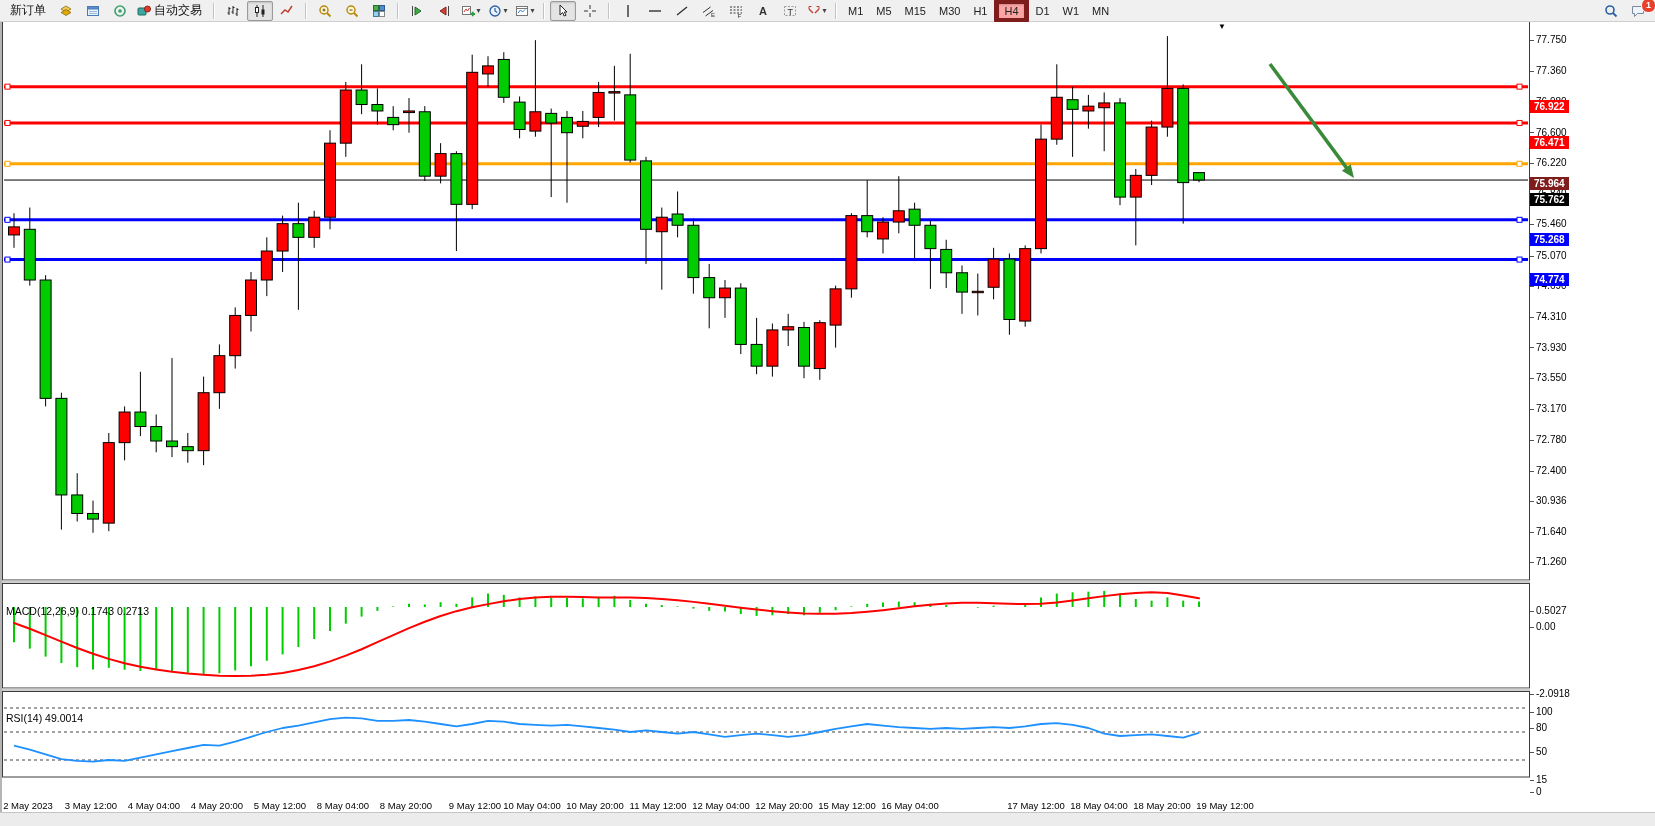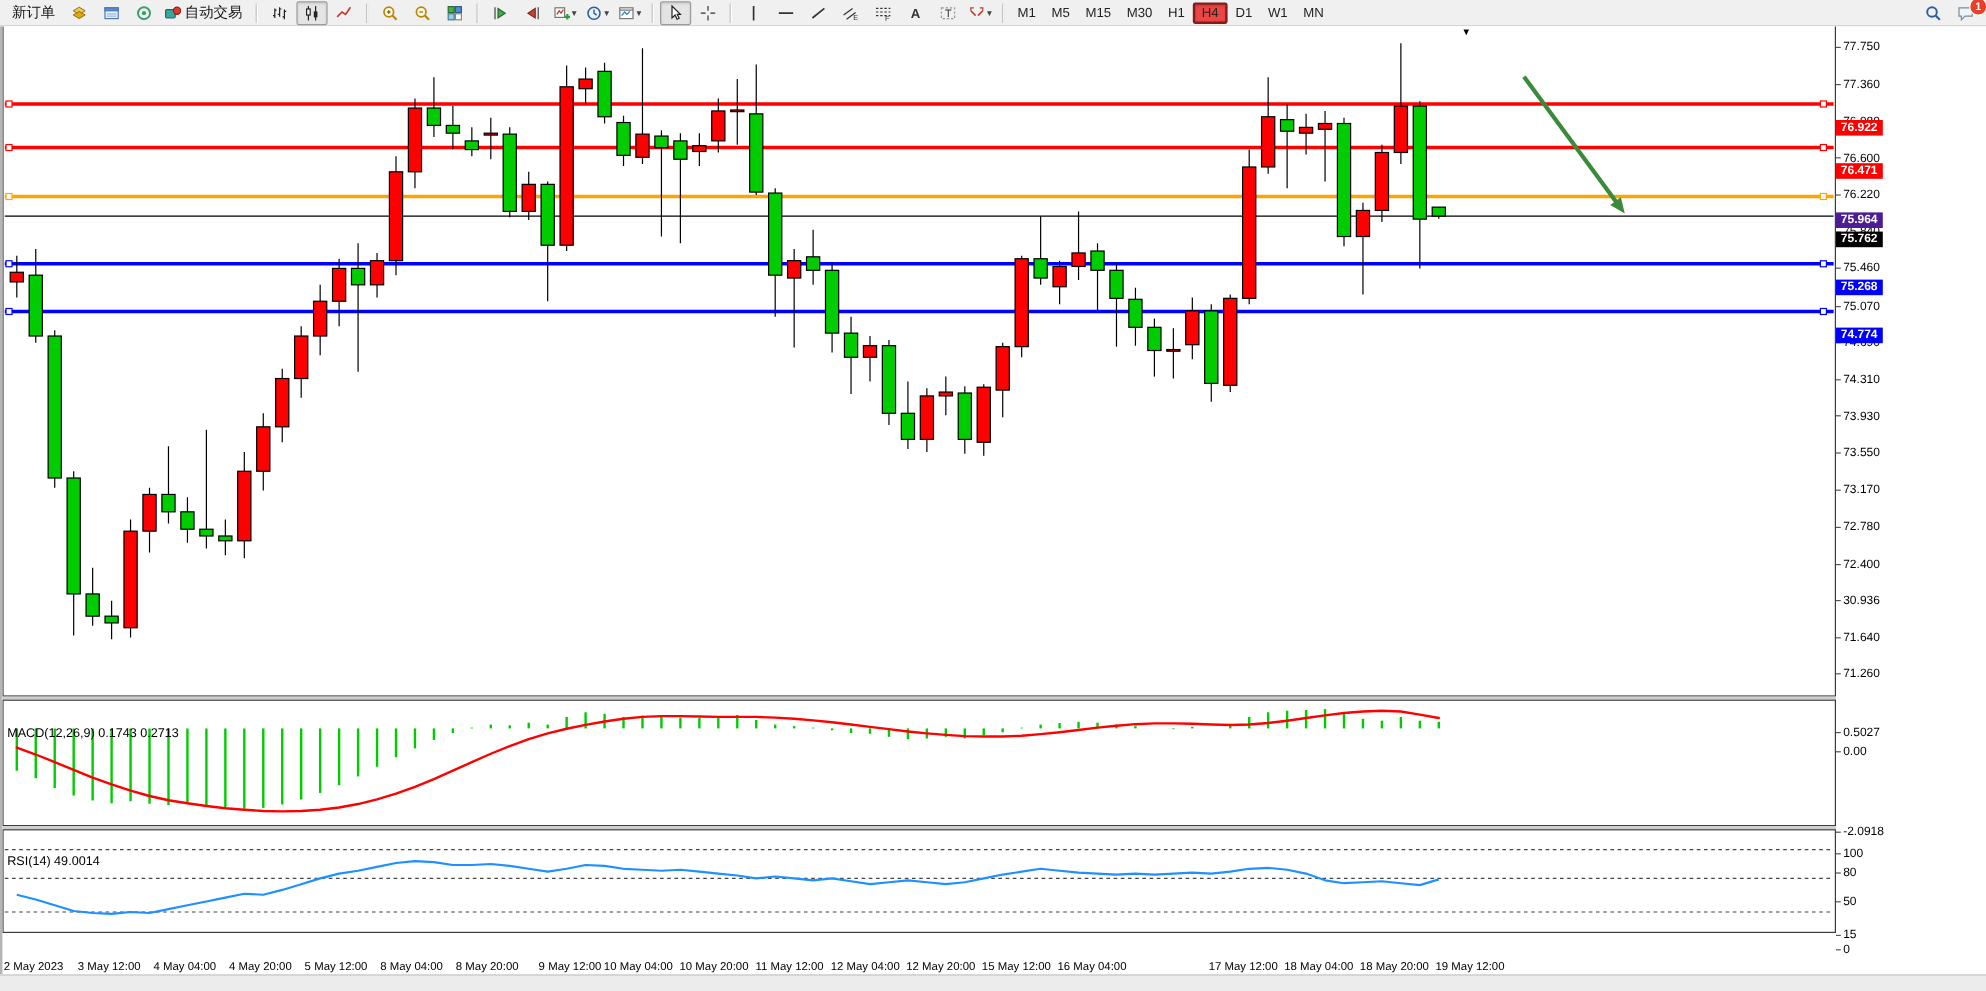--- a/index.html
+++ b/index.html
@@ -9,21 +9,21 @@
     border-bottom:1px solid #cfcfcf;display:flex;align-items:center;padding:0 4px;box-sizing:border-box;gap:1px;}
   .tbtn{height:18px;min-width:20px;display:flex;align-items:center;justify-content:center;
     padding:0 2px;border:1px solid transparent;border-radius:2px;cursor:default;}
   .tbtn.active{border:1px solid #9a9a9a;background:#e4e4e4;box-shadow:inset 0 1px 2px rgba(0,0,0,.15);}
   .tbtn svg{display:block;}
   .tbtn .lbl{font-size:12px;color:#111;white-space:nowrap;padding:0 3px;}
   .dd{font-size:8px;color:#444;margin-left:1px;}
   .sep{width:1px;height:16px;background:#c2c2c2;margin:0 4px;border-right:1px solid #fff;}
   .spacer{flex:1;}
   .tf{font-size:11px;color:#222;padding:1px 5px;border:1px solid transparent;border-radius:2px;}
-  .tf.active{border:2px solid #7f1d1d;background:#ef4444;box-shadow:inset 0 1px 2px rgba(0,0,0,.18);}
+  .tf.active{border:5px solid #7f1d1d;background:#fca5a5;box-shadow:inset 0 1px 2px rgba(0,0,0,.18);}
   .badge{position:absolute;top:-4px;right:-6px;background:#e8402a;color:#fff;font-size:9px;font-weight:bold;
     border-radius:7px;min-width:13px;height:13px;line-height:13px;text-align:center;border:1px solid #fff;}
   
   #chart-window{position:absolute;left:0;top:22px;width:1655px;height:790px;background:#fff;
     border-left:2px solid #b5b5b5;box-sizing:border-box;}
   #chart-title{position:absolute;left:0;top:0;width:100%;height:16px;font-size:11px;color:#000;
     display:flex;align-items:center;gap:6px;padding-left:8px;}
   #chart-title .tri{font-size:8px;color:#222;}
   #plot-svg{position:absolute;left:0;top:0;}
   #overlay{position:absolute;left:0;top:0;width:1655px;height:826px;pointer-events:none;}
@@ -668,21 +668,21 @@
       <div class="axlab" style="left: 1530px; top: 341.51px;">73.930</div>
       <div class="axlab" style="left: 1530px; top: 372.1px;">73.550</div>
       <div class="axlab" style="left: 1530px; top: 402.69px;">73.170</div>
       <div class="axlab" style="left: 1530px; top: 434.085px;">72.780</div>
       <div class="axlab" style="left: 1530px; top: 464.675px;">72.400</div>
       <div class="axlab" style="left: 1530px; top: 495.265px;">30.936</div>
       <div class="axlab" style="left: 1530px; top: 525.855px;">71.640</div>
       <div class="axlab" style="left: 1530px; top: 556.445px;">71.260</div>
       <div class="badge-tag" style="left: 1530px; top: 99.654px; background: rgb(255, 0, 0);">76.922</div>
       <div class="badge-tag" style="left: 1530px; top: 135.959px; background: rgb(255, 0, 0);">76.471</div>
-      <div class="badge-tag" style="left: 1530px; top: 176.773px; background: #4c1d95;">75.964</div>
+      <div class="badge-tag" style="left: 1530px; top: 176.773px; background: #7f1d1d;">75.964</div>
       <div class="badge-tag" style="left: 1530px; top: 193.034px; background: rgb(0, 0, 0);">75.762</div>
       <div class="badge-tag" style="left: 1530px; top: 232.801px; background: rgb(0, 0, 255);">75.268</div>
       <div class="badge-tag" style="left: 1530px; top: 272.568px; background: rgb(0, 0, 255);">74.774</div>
       <div class="axlab" style="left: 1530px; top: 604.914px;">0.5027</div>
       <div class="axlab" style="left: 1530px; top: 621px;">0.00</div>
       <div class="axlab" style="left: 1530px; top: 687.938px;">-2.0918</div>
       <div class="axlab" style="left: 1530px; top: 706px;">100</div>
       <div class="axlab" style="left: 1530px; top: 722px;">80</div>
       <div class="axlab" style="left: 1530px; top: 746px;">50</div>
       <div class="axlab" style="left: 1530px; top: 774px;">15</div>

